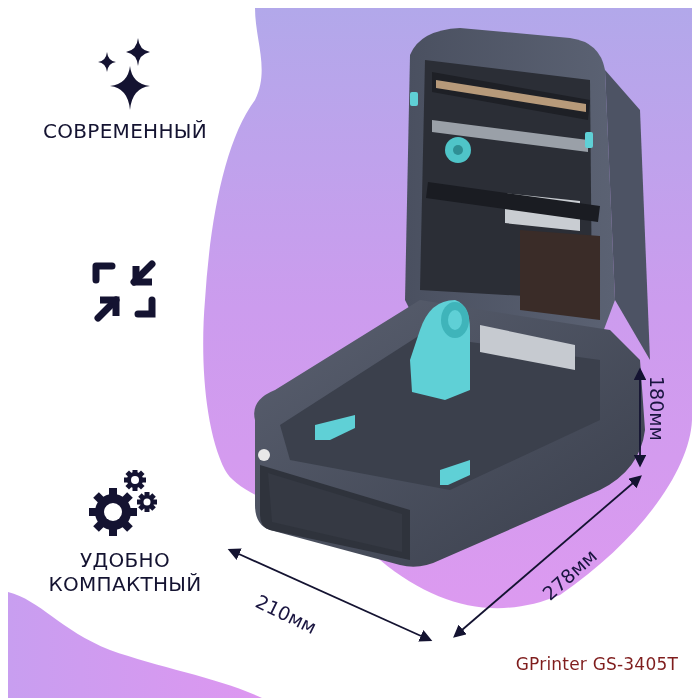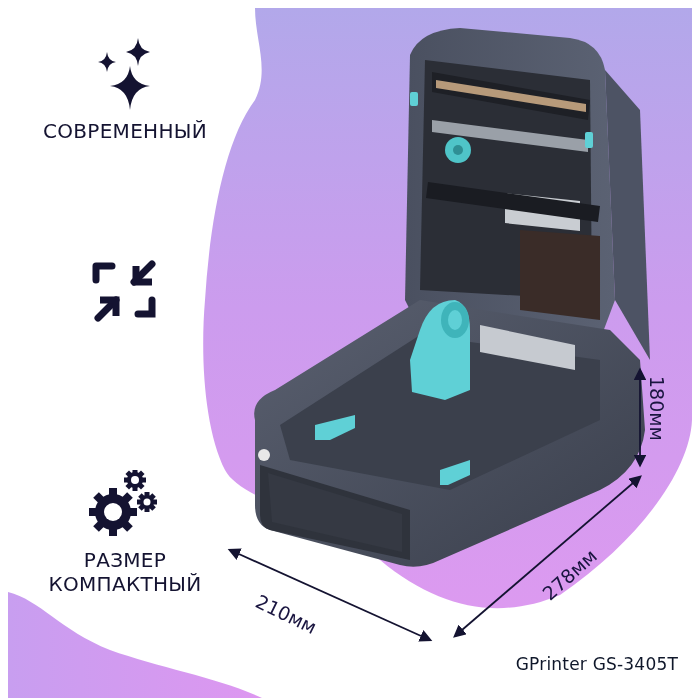--- a/index.html
+++ b/index.html
@@ -4,21 +4,21 @@
 <style>
   html, body { margin:0; padding:0; }
   body { width:700px; height:700px; position:relative; overflow:hidden; background:#ffffff;
          font-family:"DejaVu Sans", "Liberation Sans", sans-serif; color:#141331; }
   .bg-blob { position:absolute; left:0; top:0; width:700px; height:700px; }
   .feature { position:absolute; left:0; width:250px; text-align:center; }
   .feature .icon { display:block; margin:0 auto; }
   .feature .label { font-size:20px; line-height:24px; letter-spacing:0.3px; color:#141331; margin-top:8px; }
   .printer { position:absolute; left:0; top:0; width:700px; height:700px; }
   .dim { position:absolute; font-size:19px; color:#1a1540; white-space:nowrap; }
-  .model { position:absolute; right:22px; top:654px; font-size:17px; color:#0f172a; letter-spacing:0.2px; }
+  .model { position:absolute; right:22px; top:654px; font-size:17px; color:#7f1d1d; letter-spacing:0.2px; }
 </style>
 </head>
 <body>
 
 <svg class="bg-blob" viewBox="0 0 700 700">
   <defs>
     <linearGradient id="blobGrad" x1="0" y1="0" x2="0" y2="1">
       <stop offset="0" stop-color="#b2a8ea"></stop>
       <stop offset="0.5" stop-color="#cc9cee"></stop>
       <stop offset="1" stop-color="#dc9af0"></stop>
@@ -81,21 +81,21 @@
         <rect x="-10" y="-2.5" width="20" height="5"></rect>
         <rect x="-2.5" y="-10" width="5" height="20" transform="rotate(45)"></rect>
         <rect x="-2.5" y="-10" width="5" height="20" transform="rotate(-45)"></rect>
       </g>
     </g>
     <circle cx="28" cy="42" r="9" fill="#ffffff"></circle>
     <circle cx="50" cy="10" r="4" fill="#ffffff"></circle>
     <circle cx="62" cy="32" r="3.5" fill="#ffffff"></circle>
   </svg>
   <div class="label">
-    <div>РАЗМЕР</div>
+    <div>УДОБНО</div>
     <div>КОМПАКТНЫЙ</div>
   </div>
 </div>
 
 <svg class="printer" viewBox="0 0 700 700">
   <defs>
     <linearGradient id="bodyGrad" x1="0" y1="0" x2="1" y2="1">
       <stop offset="0" stop-color="#5a6070"></stop>
       <stop offset="1" stop-color="#3a3f4c"></stop>
     </linearGradient>

